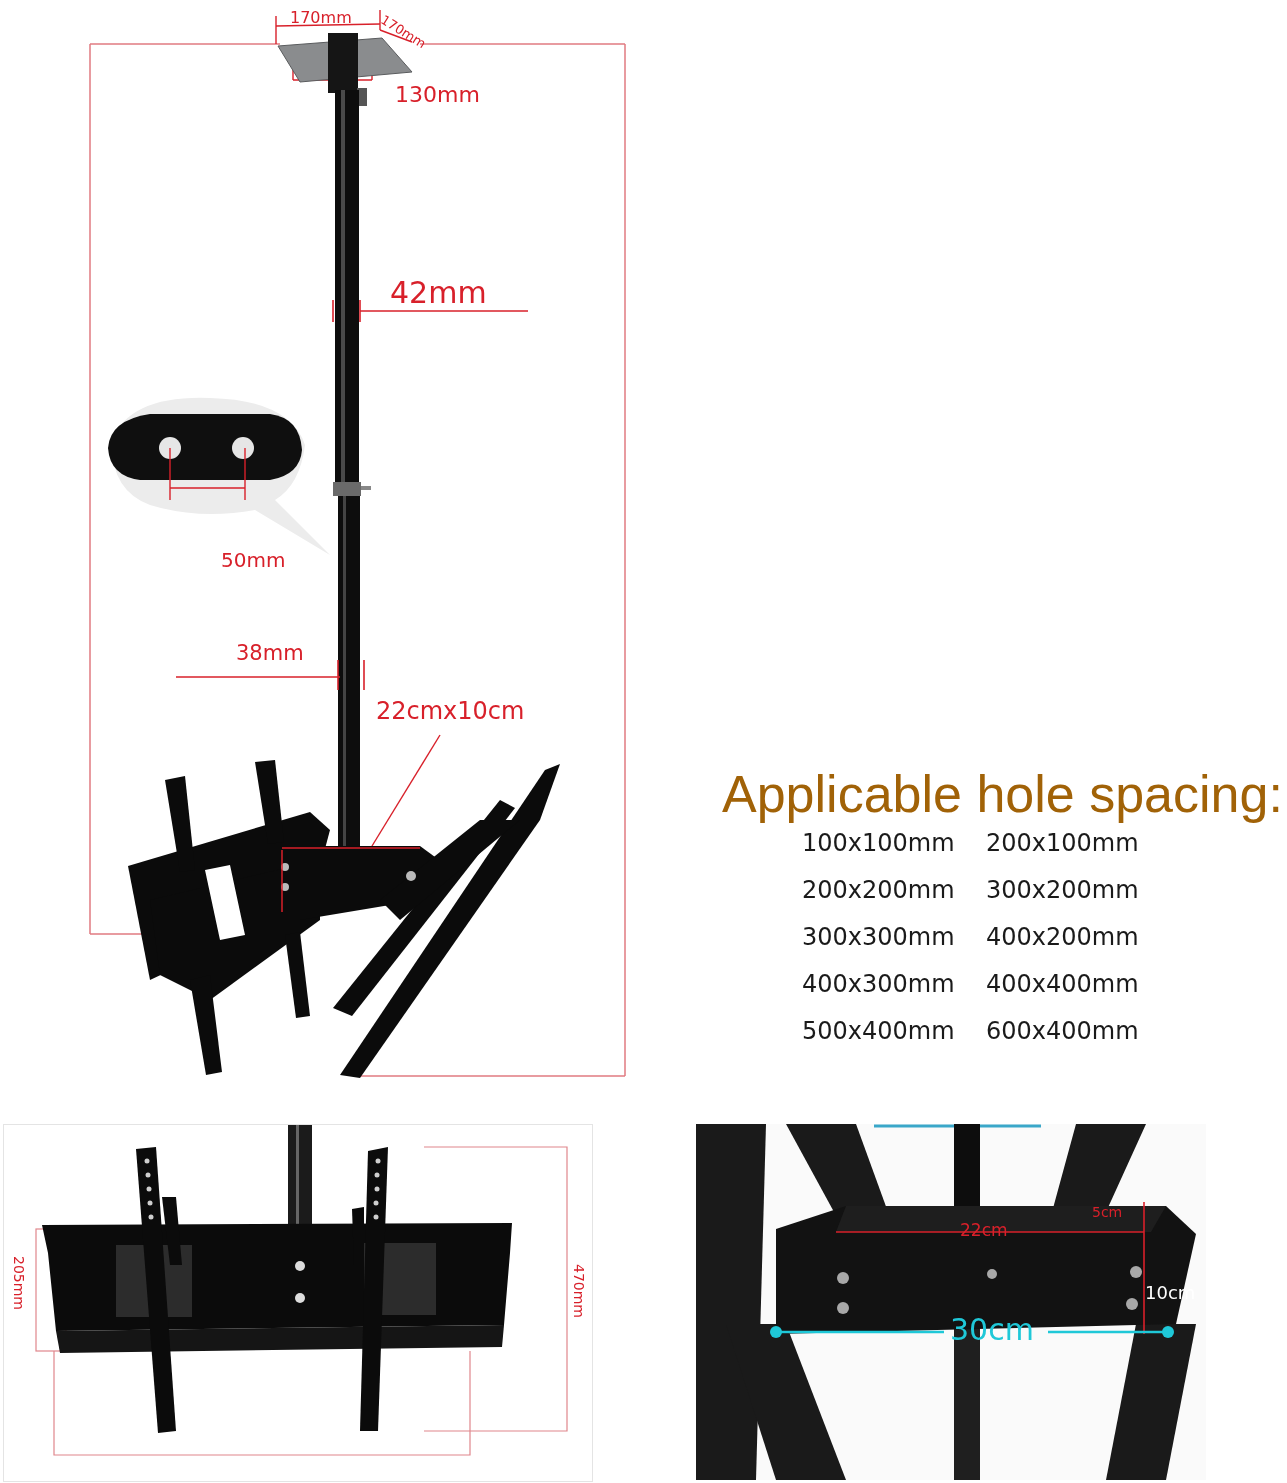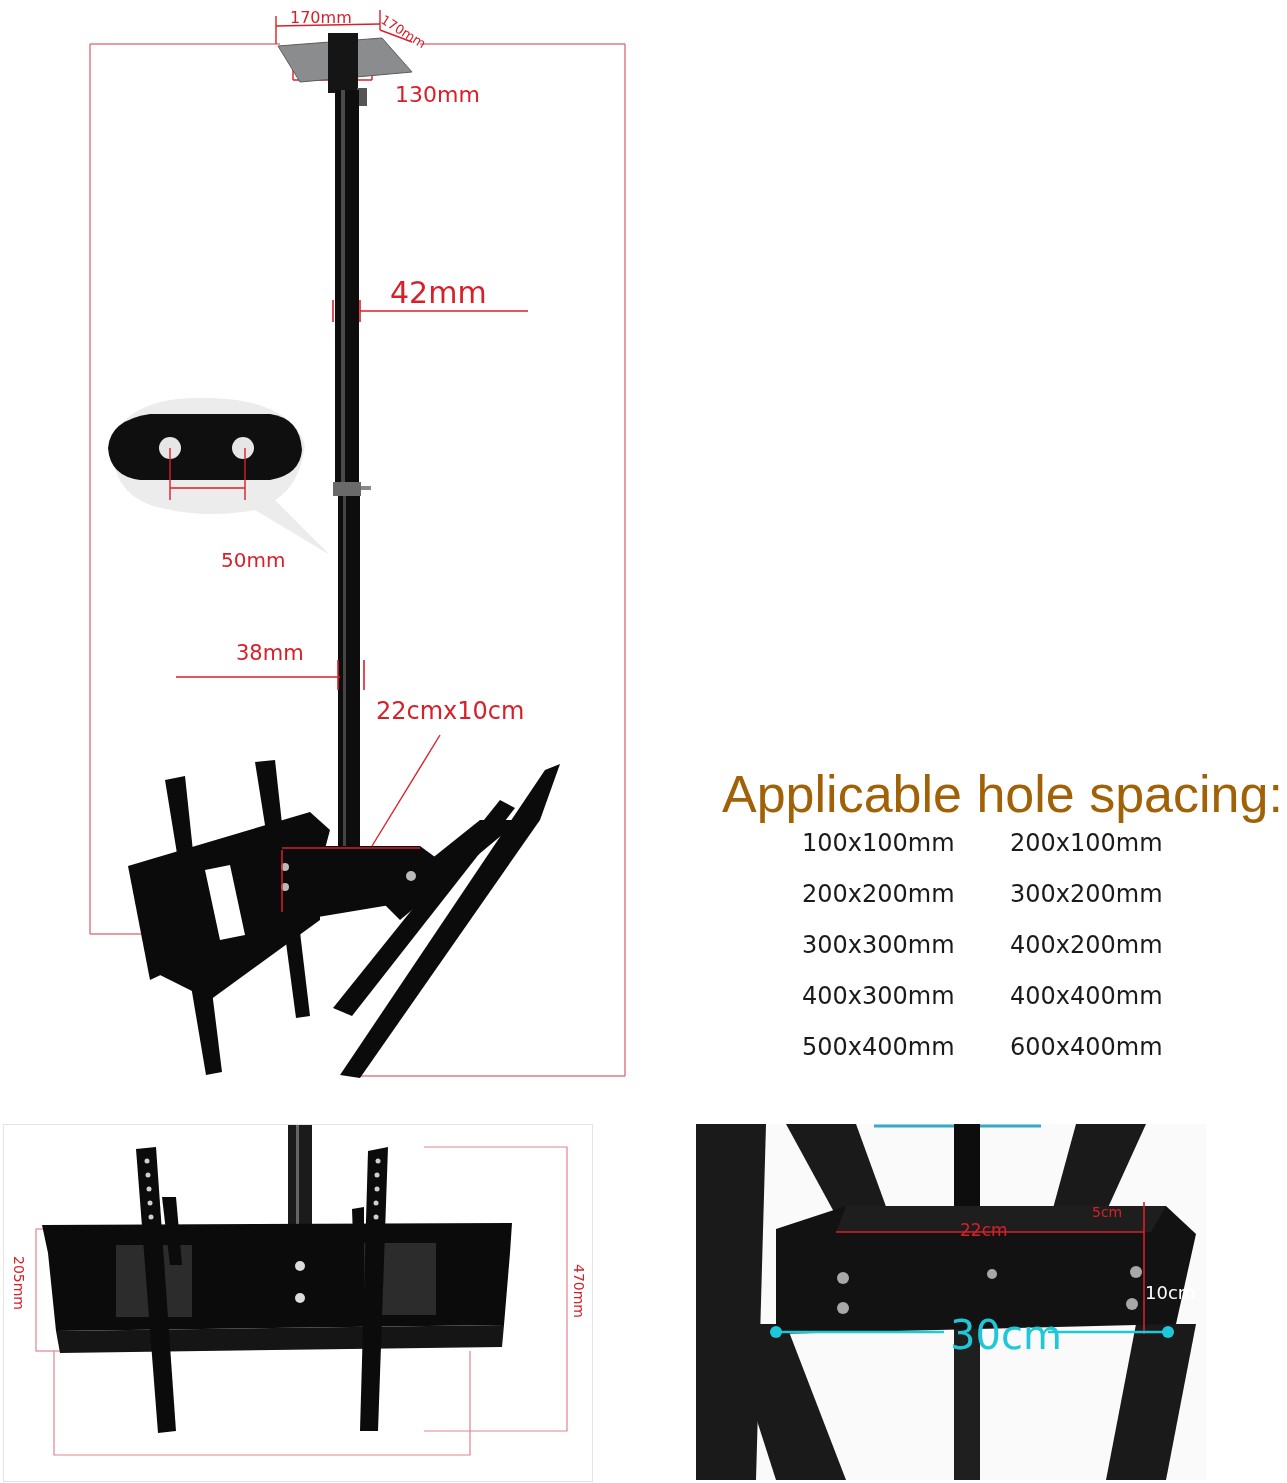--- a/index.html
+++ b/index.html
@@ -1,19 +1,19 @@
 <!DOCTYPE html>
 <html><head>
 <meta charset="utf-8">
 <style>
   html, body { margin:0; padding:0; background:#ffffff; }
   body { width:1287px; height:1483px; position:relative; overflow:hidden; font-family:"DejaVu Sans", sans-serif; }
   .dim { position:absolute; font-family:"DejaVu Sans", sans-serif; color:#d8202a; white-space:nowrap; }
   .title { position:absolute; left:722px; top:764px; font-family:"Liberation Sans", sans-serif; font-size:52px; color:#a16207; white-space:nowrap; }
-  .spacing-grid { position:absolute; left:802px; top:830px; display:grid; grid-template-columns:184px 170px; row-gap:20px;gap:24px; }
+  .spacing-grid { position:absolute; left:802px; top:830px; display:grid; grid-template-columns:184px 170px; row-gap:20px; }
   .spacing-grid span { font-family:"DejaVu Sans", sans-serif; font-size:24px; color:#1a1a1a; line-height:27px; white-space:nowrap; }
   svg { position:absolute; left:0; top:0; }
   .panel { position:absolute; overflow:hidden; }
 </style>
 </head>
 <body>
 
 <div>
   <svg width="1287" height="1110" viewBox="0 0 1287 1110">
 
@@ -184,14 +184,14 @@
     <g stroke="#1fc8d8" stroke-width="2.5">
       <line x1="80" y1="208" x2="248" y2="208"></line>
       <line x1="352" y1="208" x2="472" y2="208"></line>
     </g>
     <circle cx="80" cy="208" r="6" fill="#1fc8d8"></circle>
     <circle cx="472" cy="208" r="6" fill="#1fc8d8"></circle>
   </svg>
   <span class="dim" style="left:396px;top:80px;font-size:14px;">5cm</span>
   <span class="dim" style="left:264px;top:96px;font-size:17px;">22cm</span>
   <span class="dim" style="left:449px;top:158px;font-size:18px;color:#fff;">10cm</span>
-  <span class="dim" style="left:254px;top:188px;font-size:40px;color:#1fc8d8;">30cm</span>
+  <span class="dim" style="left:254px;top:188px;font-size:30px;color:#1fc8d8;">30cm</span>
 </div>
 
 </body></html>

